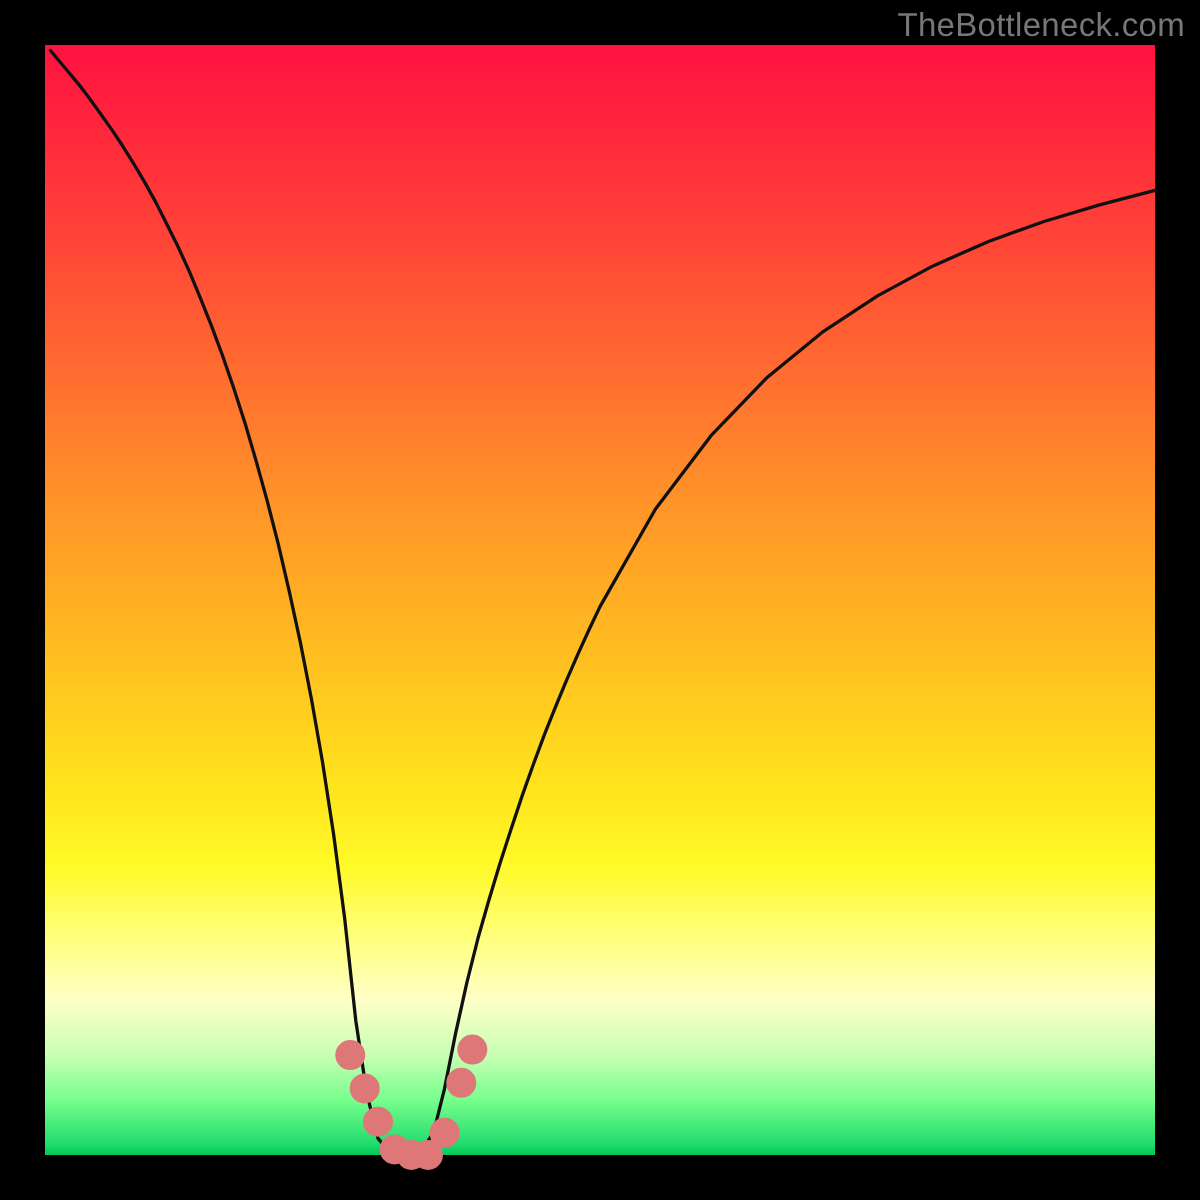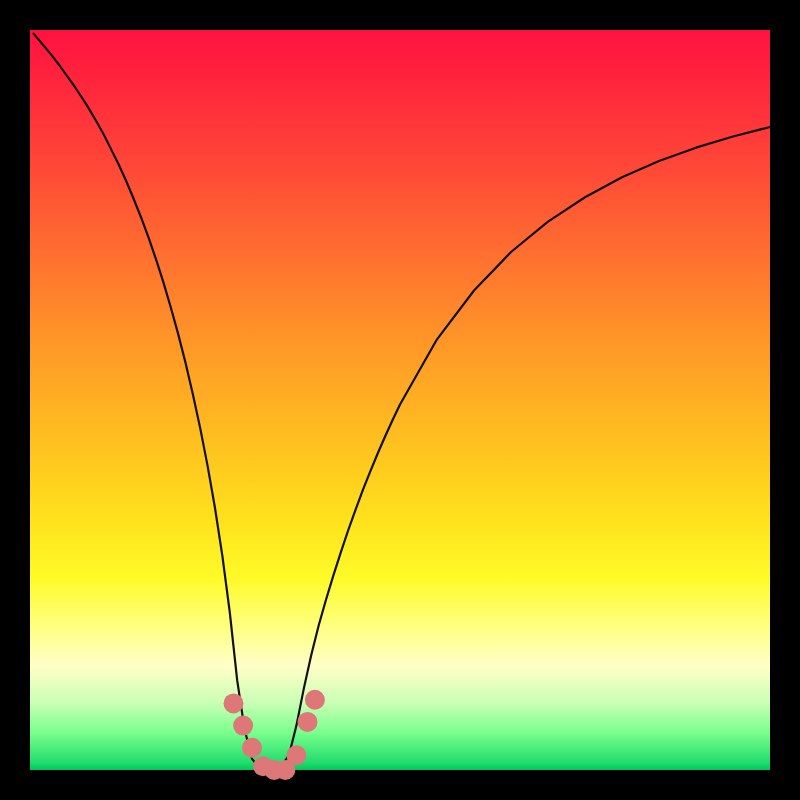--- a/index.html
+++ b/index.html
@@ -82,13 +82,14 @@
           <circle cx="222.00" cy="717.80" r="10" class="marker"></circle>
           <circle cx="233.10" cy="736.30" r="10" class="marker"></circle>
           <circle cx="244.20" cy="740.00" r="10" class="marker"></circle>
           <circle cx="255.30" cy="740.00" r="10" class="marker"></circle>
           <circle cx="266.40" cy="725.20" r="10" class="marker"></circle>
           <circle cx="277.50" cy="691.90" r="10" class="marker"></circle>
           <circle cx="284.90" cy="669.70" r="10" class="marker"></circle>
         </g>
     </svg>
   </div>
+  <div class="watermark">TheBottleneck.com</div>
 </div>
 
 </body></html>

